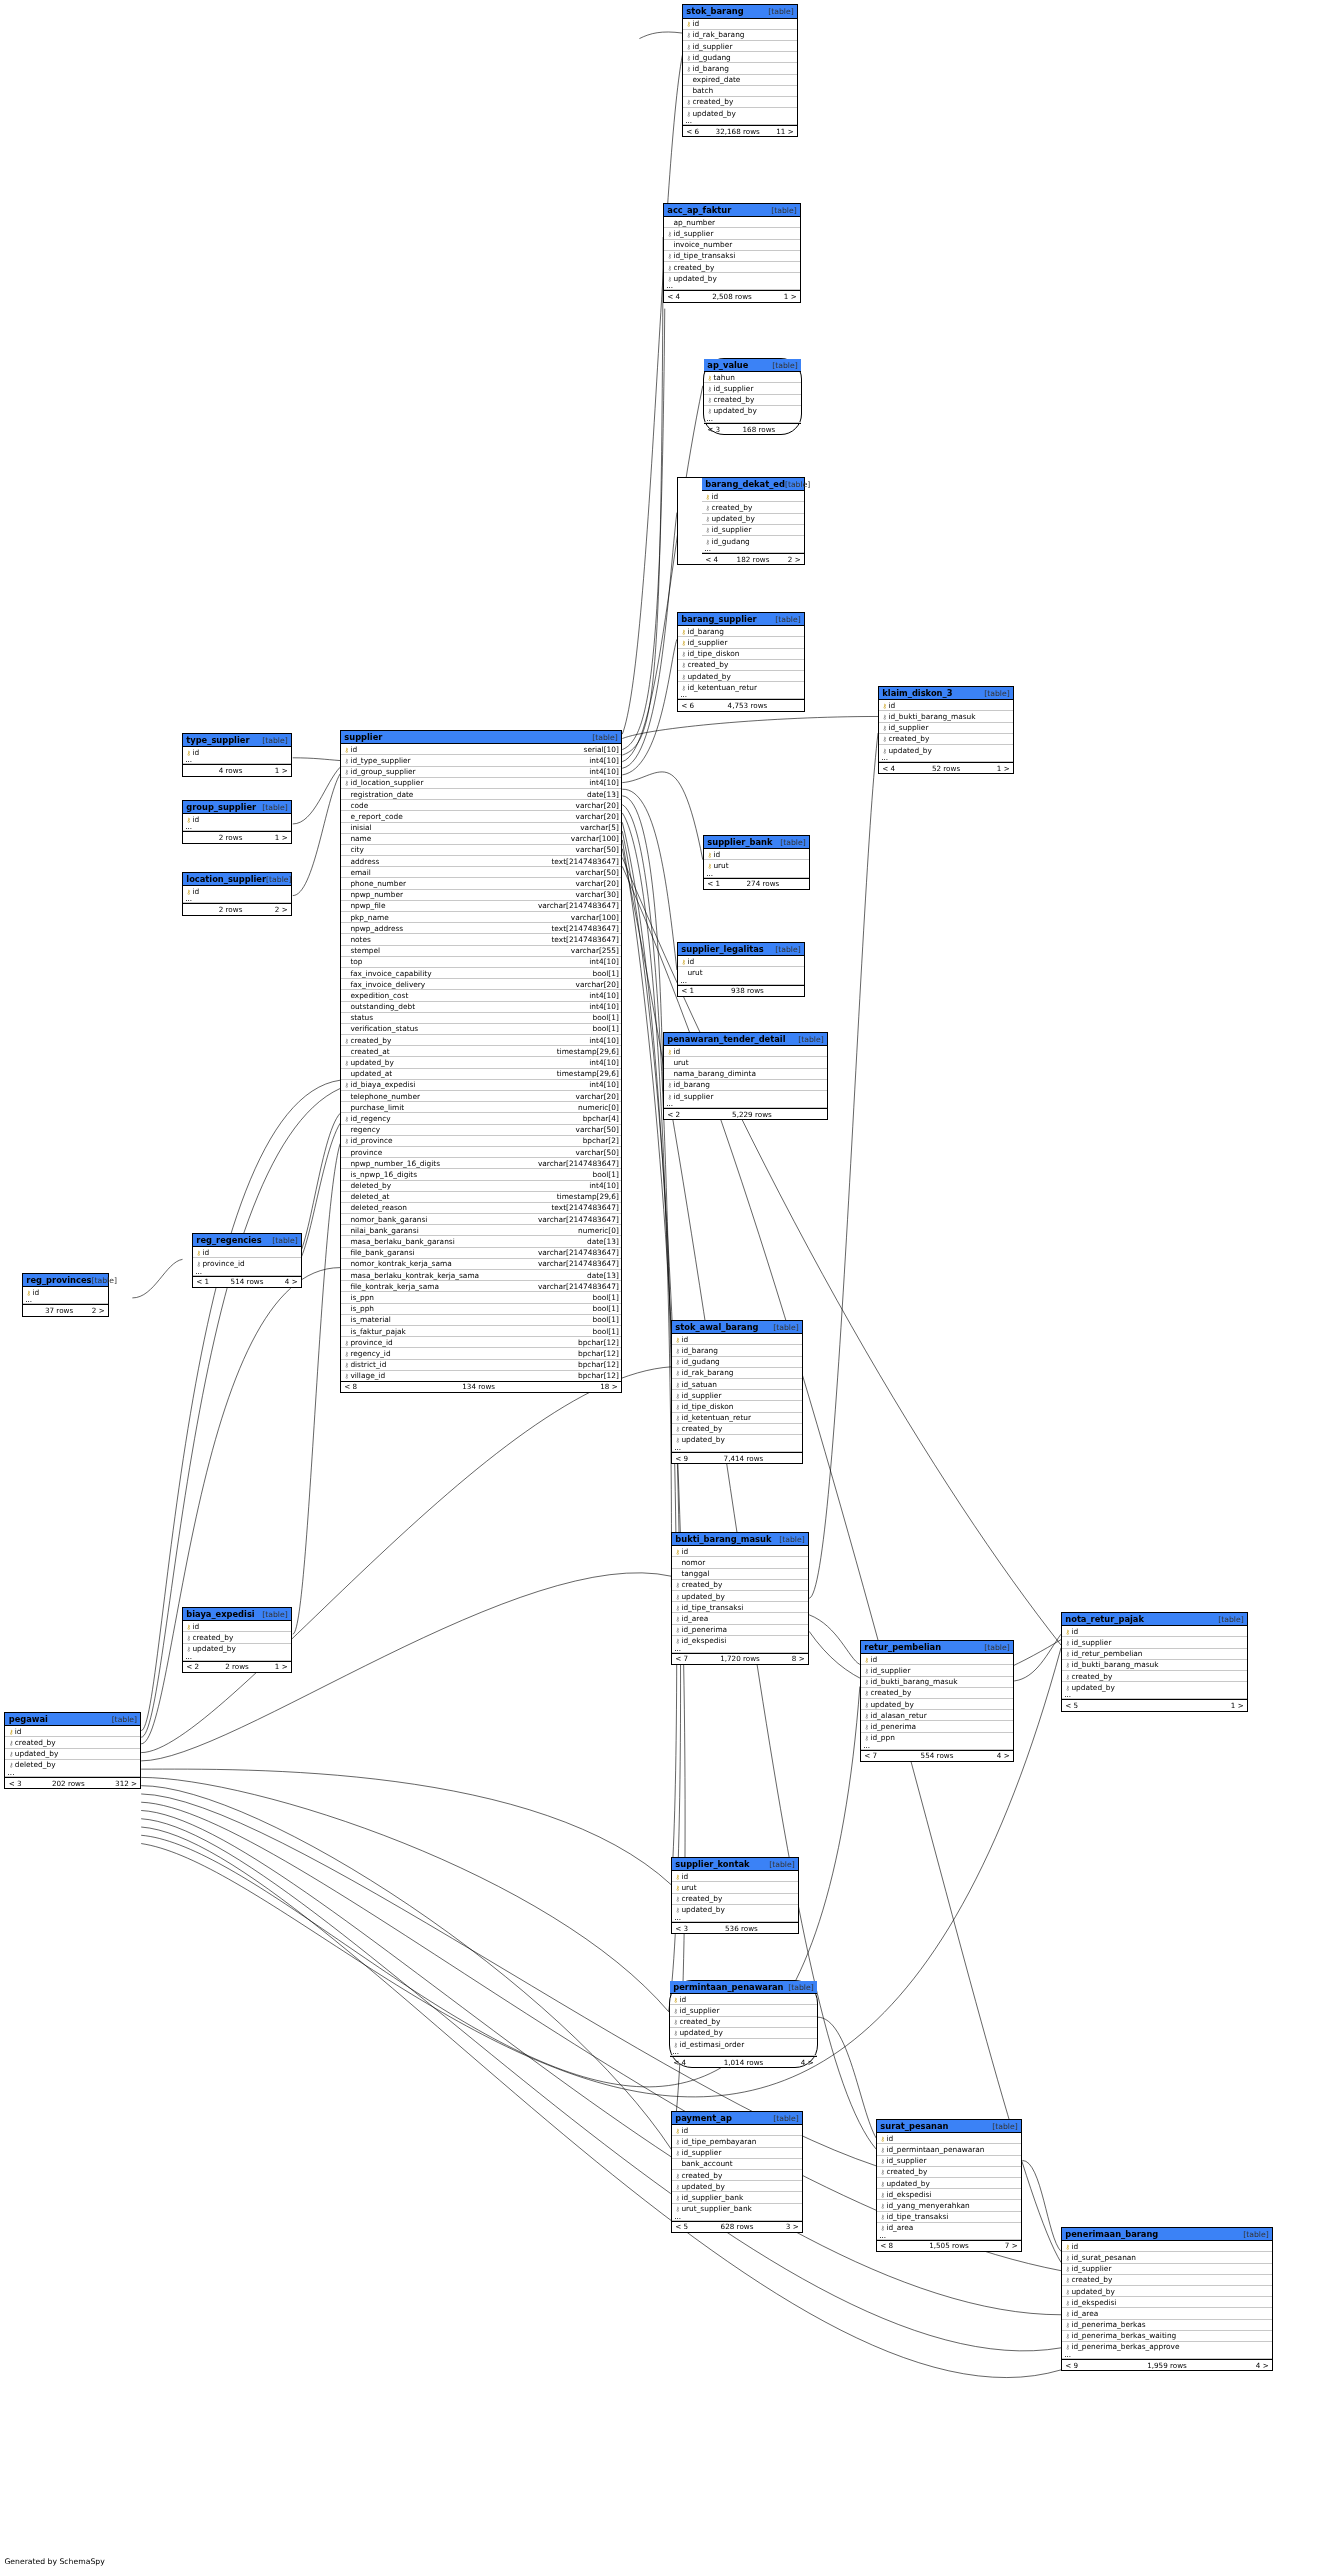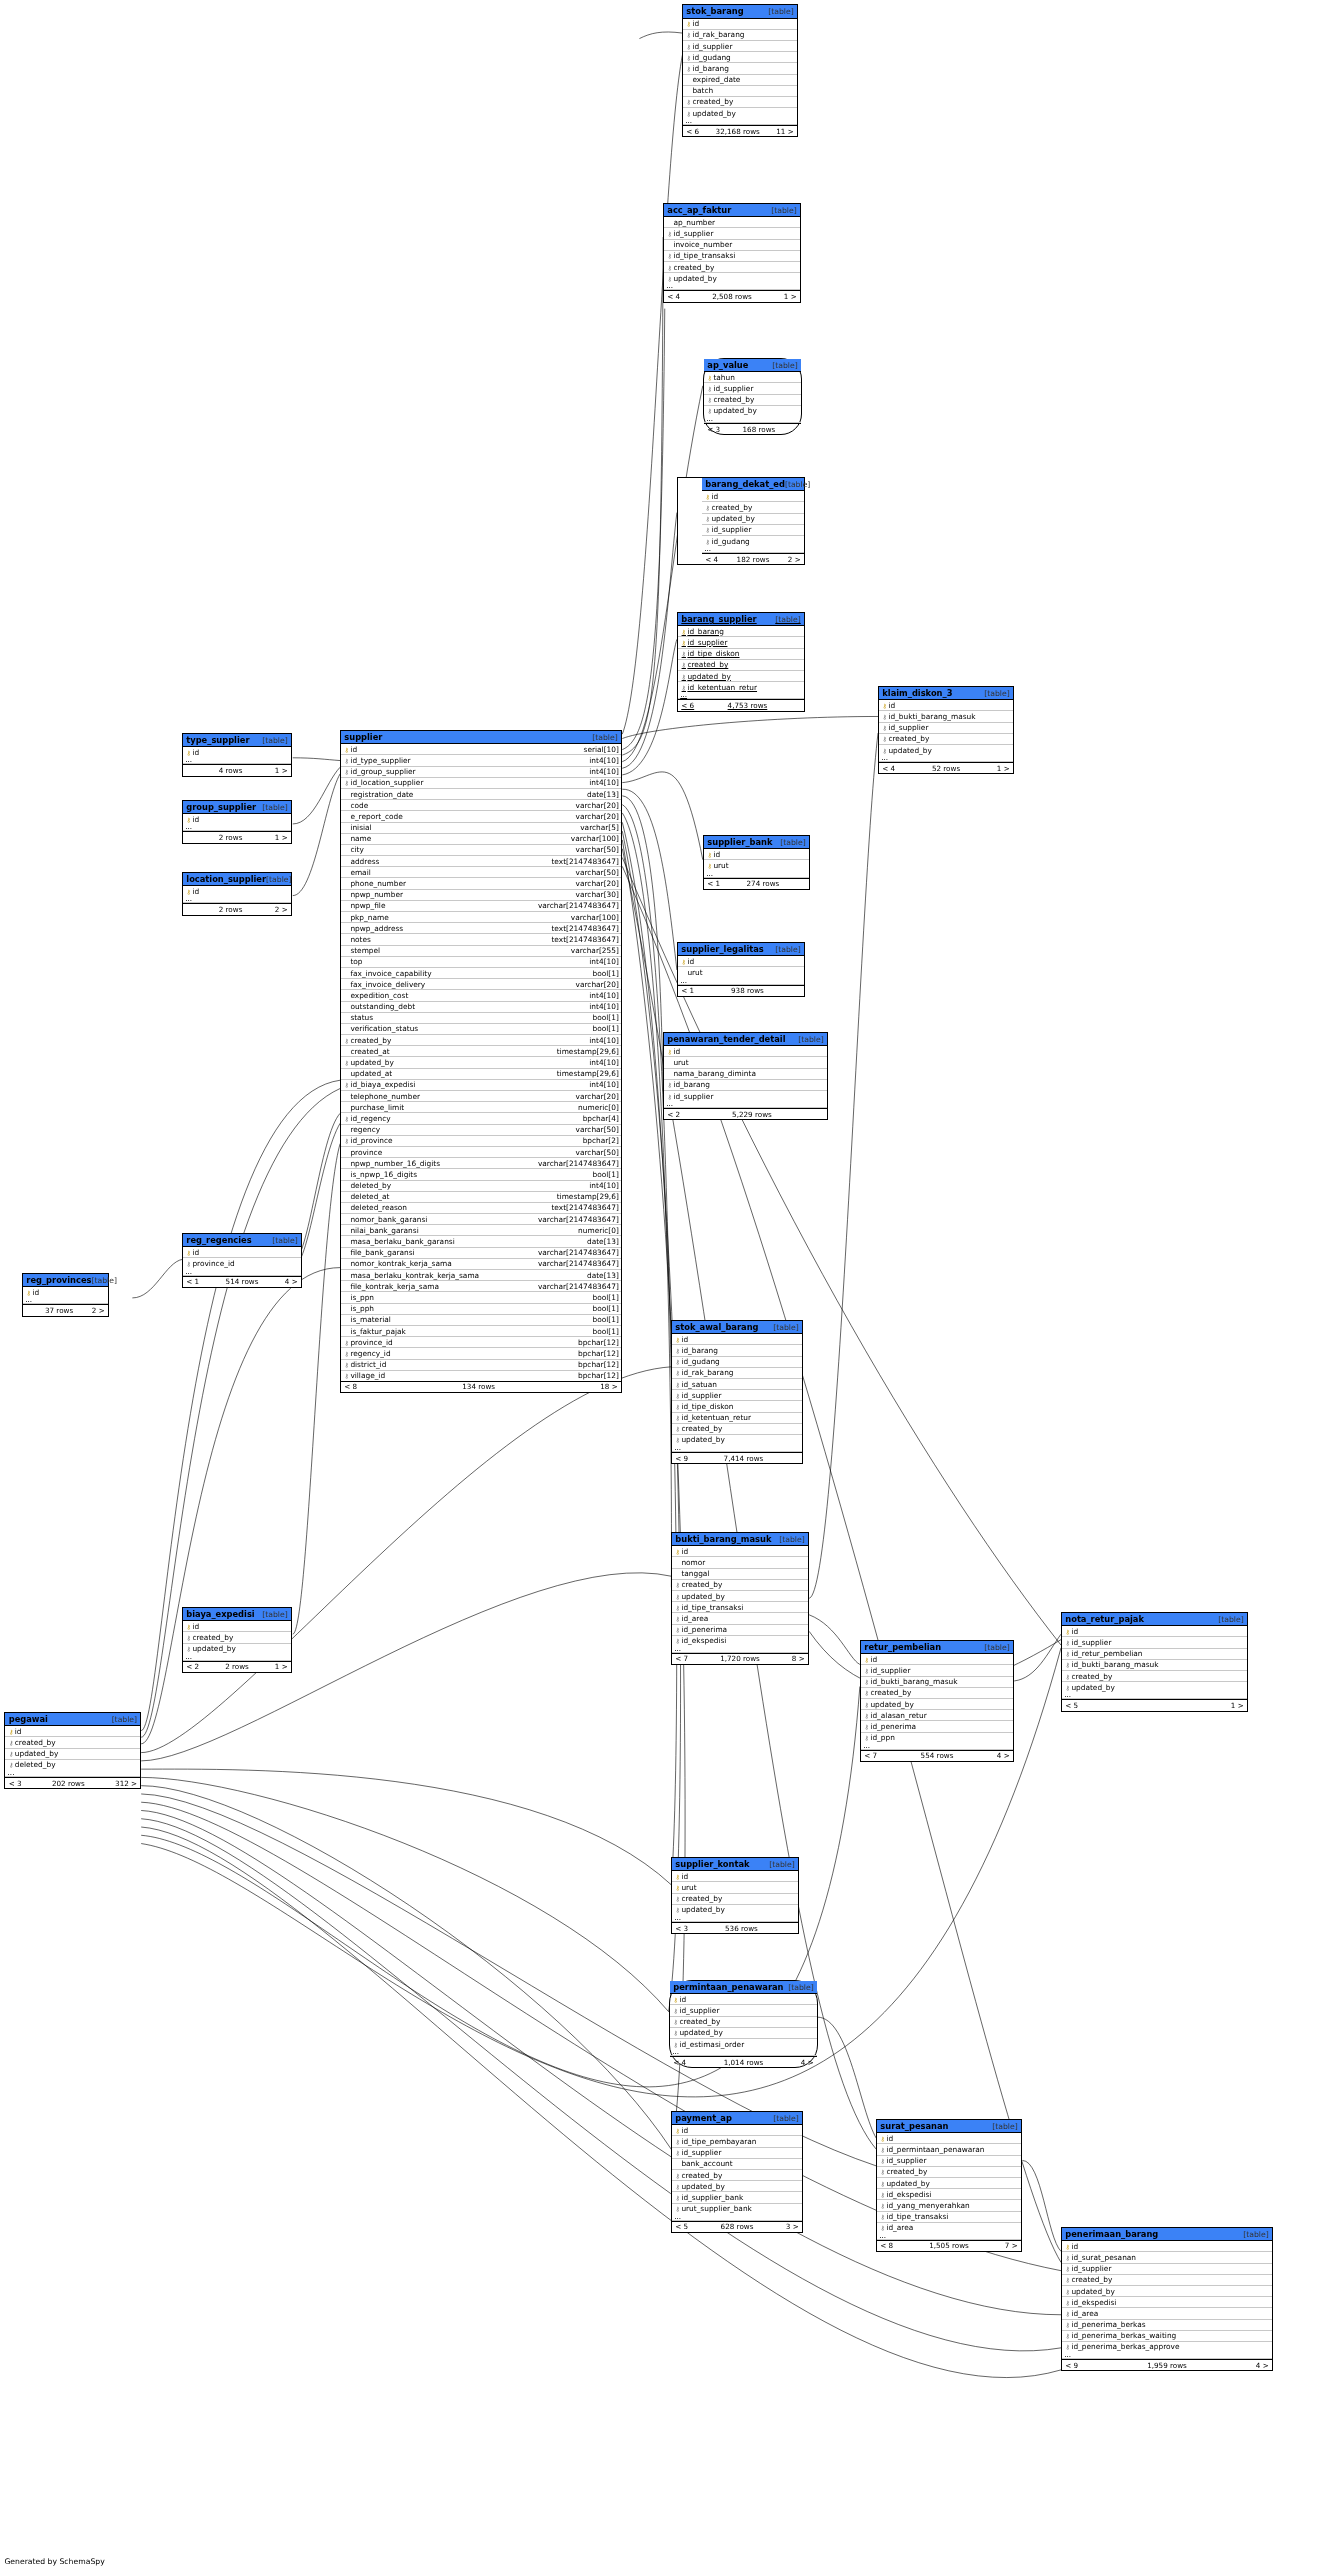--- a/index.html
+++ b/index.html
@@ -236,21 +236,21 @@
           <span class="nm">id_gudang</span>
         </div>
       </div>
       <div class="ellipsis">...</div>
       <div class="foot">
         <span>&lt; 4</span>
         <span class="mid">182 rows</span>
         <span>2 &gt;</span>
       </div>
     </div>
-    <div class="tbl" style="left: 677px; top: 612px; width: 128px; text-decoration: underline;">
+    <div class="tbl" style="left: 677px; top: 612px; width: 128px;">
       <div class="hdr">
         <span>barang_supplier</span>
         <span class="tag">[table]</span>
       </div>
       <div class="rows">
         <div class="row pk">
           <span class="key">⚷</span>
           <span class="nm">id_barang</span>
         </div>
         <div class="row pk">
@@ -738,21 +738,21 @@
           <span class="nm">id_supplier</span>
         </div>
       </div>
       <div class="ellipsis">...</div>
       <div class="foot">
         <span>&lt; 2</span>
         <span class="mid">5,229 rows</span>
         <span></span>
       </div>
     </div>
-    <div class="tbl" style="left: 182px; top: 1233px; width: 120px;">
+    <div class="tbl" style="left: 192px; top: 1233px; width: 110px;">
       <div class="hdr">
         <span>reg_regencies</span>
         <span class="tag">[table]</span>
       </div>
       <div class="rows">
         <div class="row pk">
           <span class="key">⚷</span>
           <span class="nm">id</span>
         </div>
         <div class="row fk">

